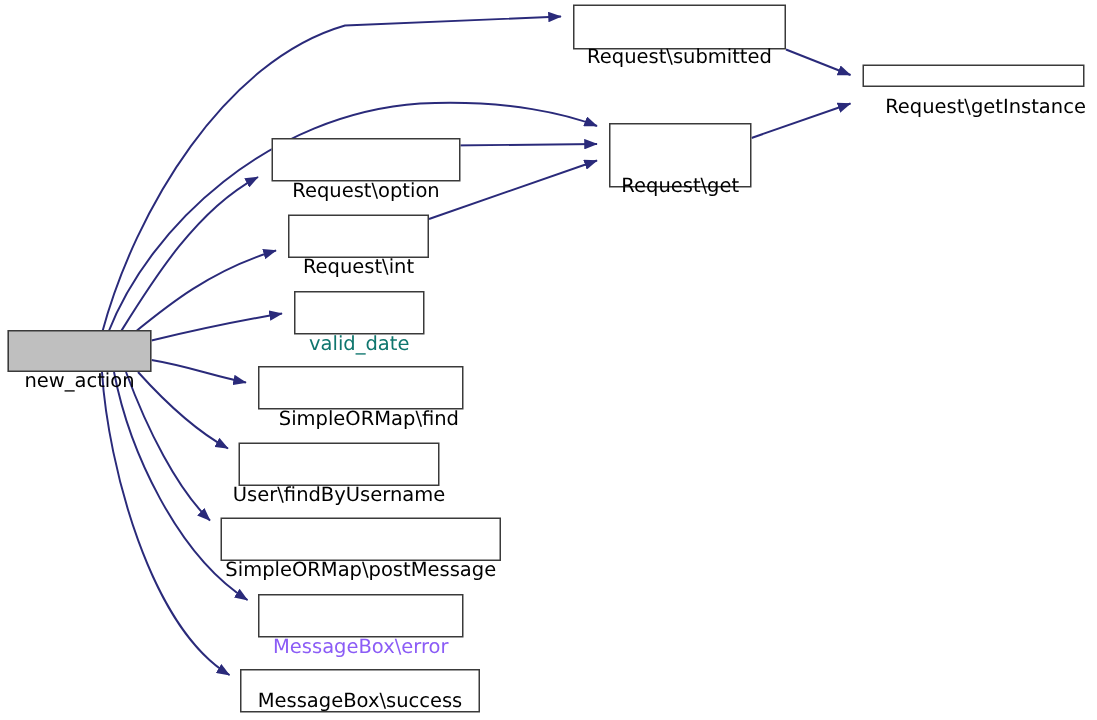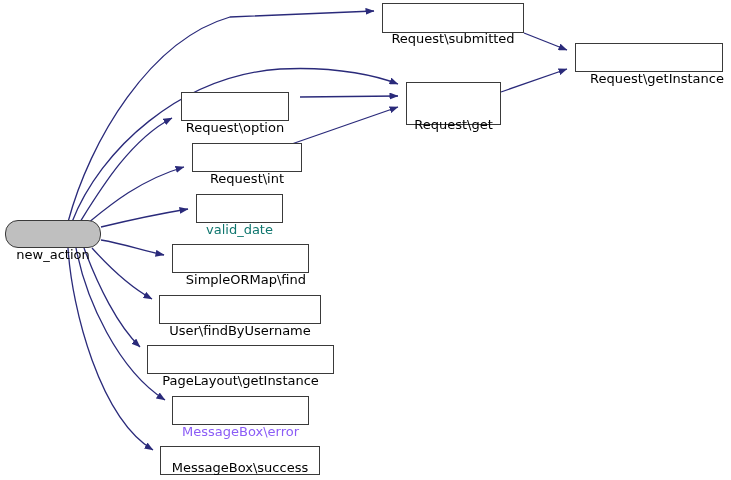--- a/index.html
+++ b/index.html
@@ -69,49 +69,49 @@
         <path d="M 76,248 C 86,300 118,370 165,400" fill="none" stroke="#2a2a7a" stroke-width="1.3" marker-end="url(#arrowhead)"></path>
         <path d="M 68,248 C 72,310 100,418 153,450" fill="none" stroke="#2a2a7a" stroke-width="1.3" marker-end="url(#arrowhead)"></path>
         <path d="M 300,97 L 398,96" fill="none" stroke="#2a2a7a" stroke-width="1.3" marker-end="url(#arrowhead)"></path>
         <path d="M 286,146 L 398,107" fill="none" stroke="#2a2a7a" stroke-width="1.3" marker-end="url(#arrowhead)"></path>
         <path d="M 524,33 L 567,50" fill="none" stroke="#2a2a7a" stroke-width="1.3" marker-end="url(#arrowhead)"></path>
         <path d="M 501,92 L 567,69" fill="none" stroke="#2a2a7a" stroke-width="1.3" marker-end="url(#arrowhead)"></path>
       </g>
   </svg>
 
   <div id="nodes-group">
-      <div class="node current" style="left: 5px; top: 220px; width: 96px; height: 28px; border-color: rgb(58, 58, 58); color: rgb(0, 0, 0); border-radius: 13px;">
+      <div class="node current" style="left: 5px; top: 220px; width: 96px; height: 28px; border-color: rgb(58, 58, 58); color: rgb(0, 0, 0);">
         <span class="node-label">new_action</span>
       </div>
       <div class="node" style="left: 382px; top: 3px; width: 142px; height: 30px; border-color: rgb(58, 58, 58); color: rgb(0, 0, 0);">
         <span class="node-label">Request\submitted</span>
       </div>
-      <div class="node" style="left: 575px; top: 43px; width: 148px; height: 29px; border-color: rgb(58, 58, 58); color: rgb(0, 0, 0); padding-left: 16px;">
+      <div class="node" style="left: 575px; top: 43px; width: 148px; height: 15px; border-color: rgb(58, 58, 58); color: rgb(0, 0, 0); padding-left: 16px;">
         <span class="node-label">Request\getInstance</span>
       </div>
-      <div class="node" style="left: 181px; top: 92px; width: 108px; height: 29px; border-color: rgb(58, 58, 58); color: rgb(0, 0, 0);">
+      <div class="node" style="left: 181px; top: 92px; width: 126px; height: 29px; border-color: rgb(58, 58, 58); color: rgb(0, 0, 0);">
         <span class="node-label">Request\option</span>
       </div>
       <div class="node" style="left: 406px; top: 82px; width: 95px; height: 43px; border-color: rgb(58, 58, 58); color: rgb(0, 0, 0);">
         <span class="node-label">Request\get</span>
       </div>
-      <div class="node" style="left: 192px; top: 143px; width: 110px; height: 29px; border-color: rgb(58, 58, 58); color: rgb(0, 0, 0);">
+      <div class="node" style="left: 192px; top: 143px; width: 94px; height: 29px; border-color: rgb(58, 58, 58); color: rgb(0, 0, 0);">
         <span class="node-label">Request\int</span>
       </div>
       <div class="node" style="left: 196px; top: 194px; width: 87px; height: 29px; border-color: rgb(58, 58, 58); color: #0f766e;">
         <span class="node-label">valid_date</span>
       </div>
       <div class="node" style="left: 172px; top: 244px; width: 137px; height: 29px; border-color: rgb(58, 58, 58); color: rgb(0, 0, 0); justify-content: flex-end;">
         <span class="node-label">SimpleORMap\find</span>
       </div>
-      <div class="node" style="left: 159px; top: 295px; width: 162px; height: 29px; border-color: rgb(58, 58, 58); color: rgb(0, 0, 0);">
+      <div class="node" style="left: 159px; top: 295px; width: 134px; height: 29px; border-color: rgb(58, 58, 58); color: rgb(0, 0, 0);">
         <span class="node-label">User\findByUsername</span>
       </div>
       <div class="node" style="left: 147px; top: 345px; width: 187px; height: 29px; border-color: rgb(58, 58, 58); color: rgb(0, 0, 0);">
-        <span class="node-label">PageLayout\getInstance</span>
+        <span class="node-label">SimpleORMap\postMessage</span>
       </div>
       <div class="node" style="left: 172px; top: 396px; width: 137px; height: 29px; border-color: rgb(58, 58, 58); color: #8b5cf6;">
         <span class="node-label">MessageBox\error</span>
       </div>
       <div class="node" style="left: 160px; top: 446px; width: 160px; height: 29px; border-color: rgb(58, 58, 58); color: rgb(0, 0, 0); align-items: flex-end;">
         <span class="node-label">MessageBox\success</span>
       </div>
     </div>
 
 </div>

